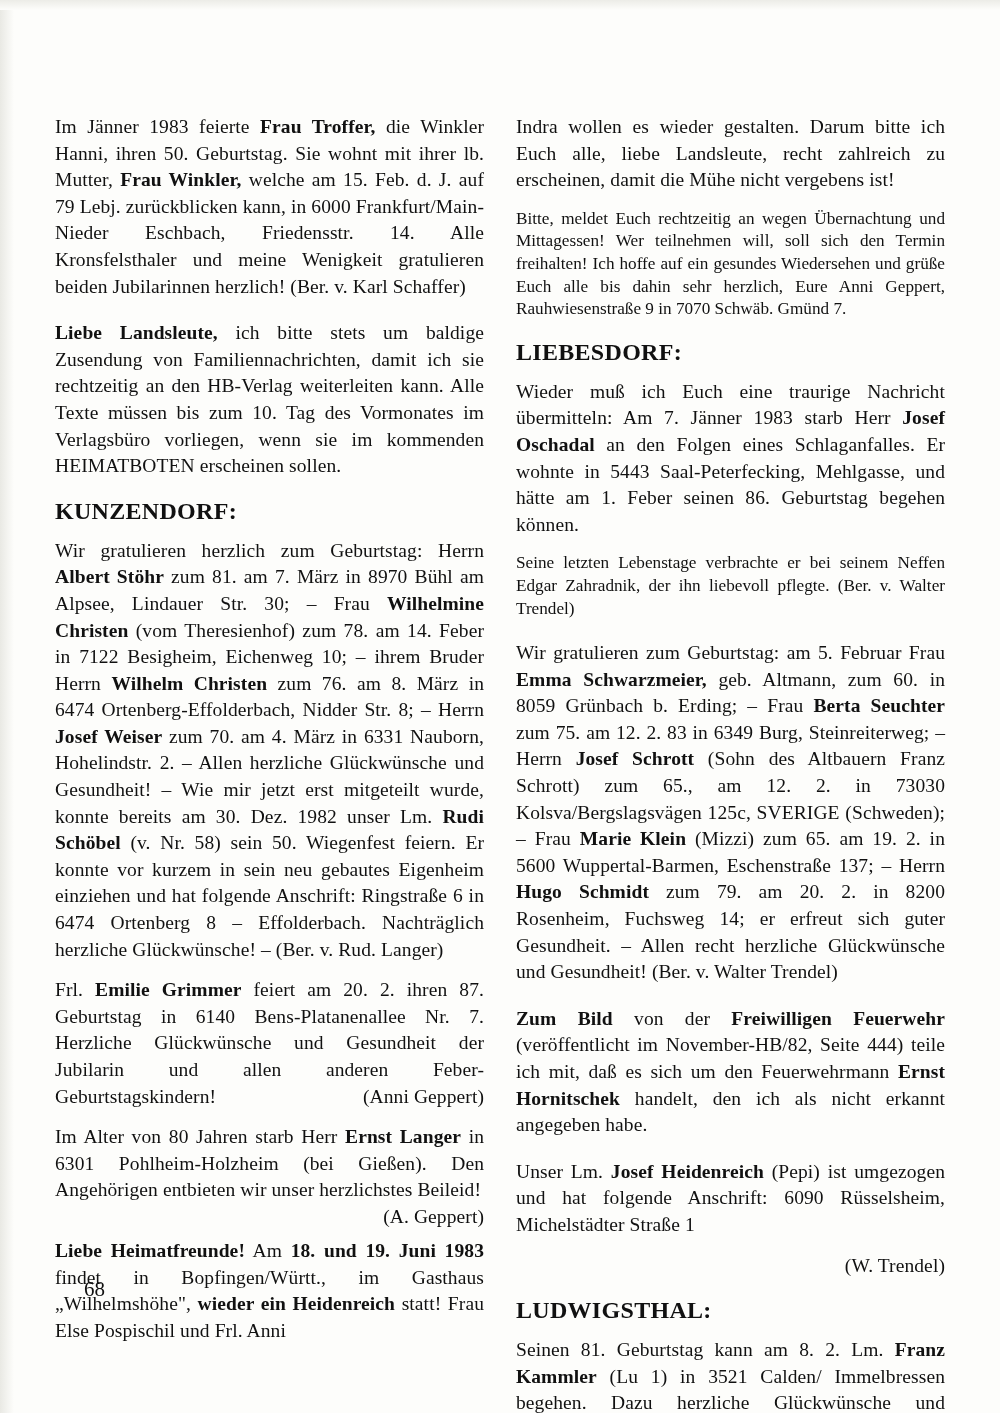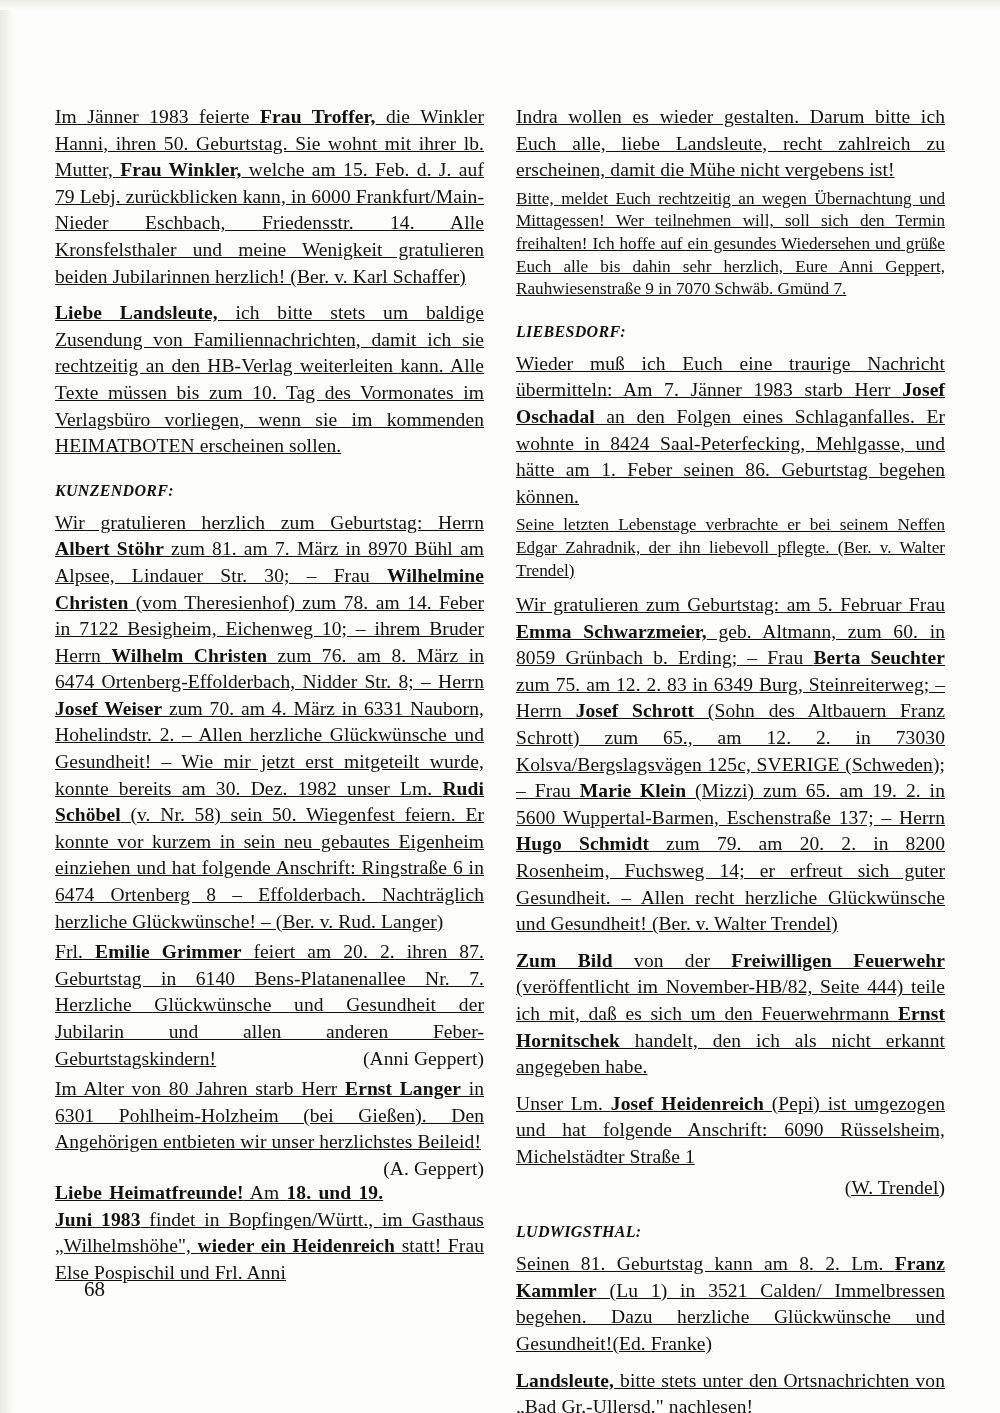--- a/index.html
+++ b/index.html
@@ -38,44 +38,42 @@
     left: 55px;
     top: 100px;
     width: 890px;
     display: flex;
     gap: 32px;
   }
   .col {
     width: 429px;
   }
   p {
-    margin: 4px 0 0 0;
+    margin: 14px 0 0 0;
     text-align: justify;
     text-justify: inter-word;
     hyphens: manual;
-    text-decoration: underline;
   }
   .serif-lg {
     font-size: 19.5px;
     line-height: 26.6px;
     letter-spacing: 0.1px;
   }
   .serif-sm {
     font-size: 17.2px;
     line-height: 22.6px;
   }
   .blk { font-weight: bold; }
   .head {
     font-weight: bold;
-    font-size: 16px;
+    font-size: 24px;
     line-height: 26px;
     letter-spacing: 0.3px;
     margin-top: 18px;
     margin-bottom: 6px;
-    font-style: italic;
   }
   .gap-sm { height: 6px; }
   .gap-lg { height: 20px; }
   .right { text-align: right; }
   .pageno {
     position: absolute;
     left: 57px;
     top: 1277px;
     font-size: 21px;
     font-family: "Liberation Serif", serif;
@@ -116,21 +114,21 @@
     </div>
 
     <div class="col">
 
       <p class="serif-lg">Indra wollen es wieder gestalten. Darum bitte ich Euch alle, liebe Landsleute, recht zahlreich zu erscheinen, damit die Mühe nicht vergebens ist!</p>
 
       <p class="serif-sm">Bitte, meldet Euch rechtzeitig an wegen Übernachtung und Mittagessen! Wer teilnehmen will, soll sich den Termin freihalten! Ich hoffe auf ein gesundes Wiedersehen und grüße Euch alle bis dahin sehr herzlich, Eure Anni Geppert, Rauhwiesenstraße 9 in 7070 Schwäb. Gmünd 7.</p>
 
       <h2 class="head">LIEBESDORF:</h2>
 
-      <p class="serif-lg"><span>Wieder muß ich Euch eine traurige Nachricht übermitteln: Am 7. Jänner 1983 starb Herr </span><span class="blk">Josef Oschadal</span><span> an den Folgen eines Schlaganfalles. Er wohnte in 8424 Saal-Peterfecking, Mehlgasse, und hätte am 1. Feber seinen 86. Geburtstag begehen können.</span></p>
+      <p class="serif-lg"><span>Wieder muß ich Euch eine traurige Nachricht übermitteln: Am 7. Jänner 1983 starb Herr </span><span class="blk">Josef Oschadal</span><span> an den Folgen eines Schlaganfalles. Er wohnte in 5443 Saal-Peterfecking, Mehlgasse, und hätte am 1. Feber seinen 86. Geburtstag begehen können.</span></p>
 
       <p class="serif-sm">Seine letzten Lebenstage verbrachte er bei seinem Neffen Edgar Zahradnik, der ihn liebevoll pflegte. (Ber. v. Walter Trendel)</p>
 
       <div class="gap-sm"></div>
 
       <p class="serif-lg"><span>Wir gratulieren zum Geburtstag: am 5. Februar Frau </span><span class="blk">Emma Schwarzmeier,</span><span> geb. Altmann, zum 60. in 8059 Grünbach b. Erding; – Frau </span><span class="blk">Berta Seuchter</span><span> zum 75. am 12. 2. 83 in 6349 Burg, Steinreiterweg; – Herrn </span><span class="blk">Josef Schrott</span><span> (Sohn des Altbauern Franz Schrott) zum 65., am 12. 2. in 73030 Kolsva/Bergslagsvägen 125c, SVERIGE (Schweden); – Frau </span><span class="blk">Marie Klein</span><span> (Mizzi) zum 65. am 19. 2. in 5600 Wuppertal-Barmen, Eschenstraße 137; – Herrn </span><span class="blk">Hugo Schmidt</span><span> zum 79. am 20. 2. in 8200 Rosenheim, Fuchsweg 14; er erfreut sich guter Gesundheit. – Allen recht herzliche Glückwünsche und Gesundheit! (Ber. v. Walter Trendel)</span></p>
 
       <div class="gap-sm"></div>
 
       <p class="serif-lg"><span class="blk">Zum Bild</span><span> von der </span><span class="blk">Freiwilligen Feuerwehr</span><span> (veröffentlicht im November-HB/82, Seite 444) teile ich mit, daß es sich um den Feuerwehrmann </span><span class="blk">Ernst Hornitschek</span><span> handelt, den ich als nicht erkannt angegeben habe.</span></p>

